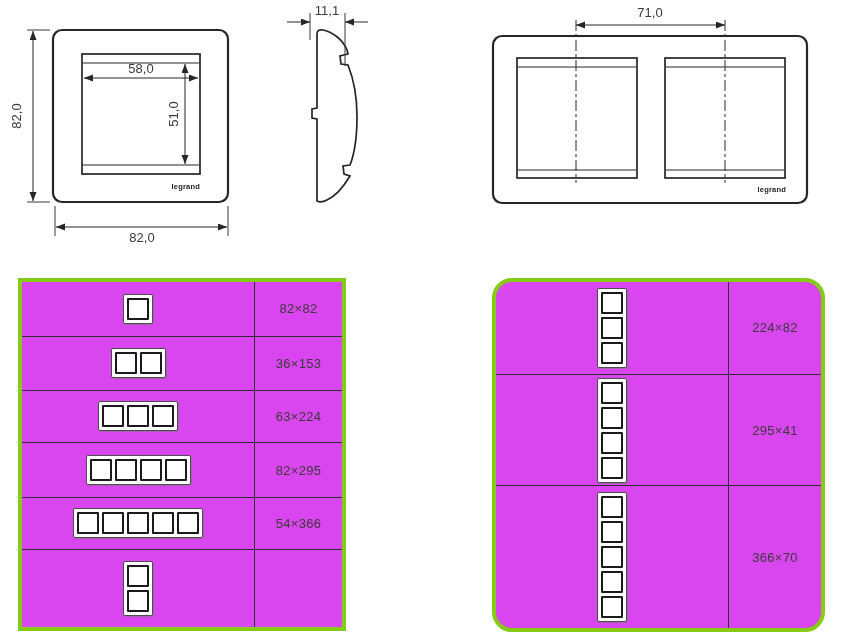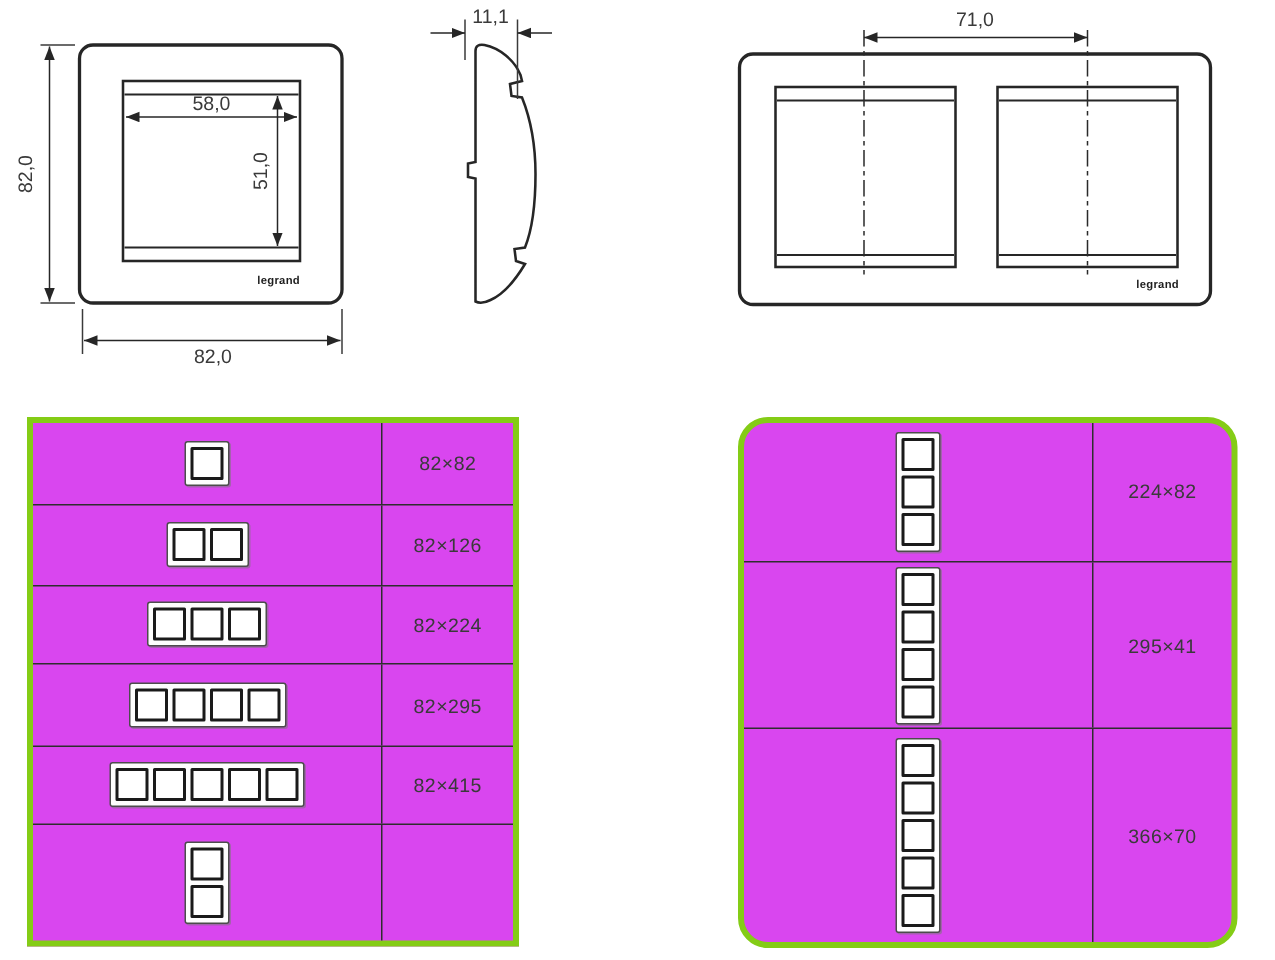--- a/index.html
+++ b/index.html
@@ -135,31 +135,31 @@
       </div>
     <div class="size-cell">82×82</div>
   </div>
   <div class="trow r2">
     <div class="icon-cell">
         <div class="plate h">
           <span class="win"></span>
           <span class="win"></span>
         </div>
       </div>
-    <div class="size-cell">82×126</div>
+    <div class="size-cell">36×153</div>
   </div>
   <div class="trow r3">
     <div class="icon-cell">
         <div class="plate h">
           <span class="win"></span>
           <span class="win"></span>
           <span class="win"></span>
         </div>
       </div>
-    <div class="size-cell">82×224</div>
+    <div class="size-cell">63×224</div>
   </div>
   <div class="trow r4">
     <div class="icon-cell">
         <div class="plate h">
           <span class="win"></span>
           <span class="win"></span>
           <span class="win"></span>
           <span class="win"></span>
         </div>
       </div>
@@ -168,21 +168,21 @@
   <div class="trow r5">
     <div class="icon-cell">
         <div class="plate h">
           <span class="win"></span>
           <span class="win"></span>
           <span class="win"></span>
           <span class="win"></span>
           <span class="win"></span>
         </div>
       </div>
-    <div class="size-cell">82×415</div>
+    <div class="size-cell">54×366</div>
   </div>
   <div class="trow r6">
     <div class="icon-cell">
         <div class="plate v">
           <span class="win"></span>
           <span class="win"></span>
         </div>
       </div>
   </div>
 </div>

